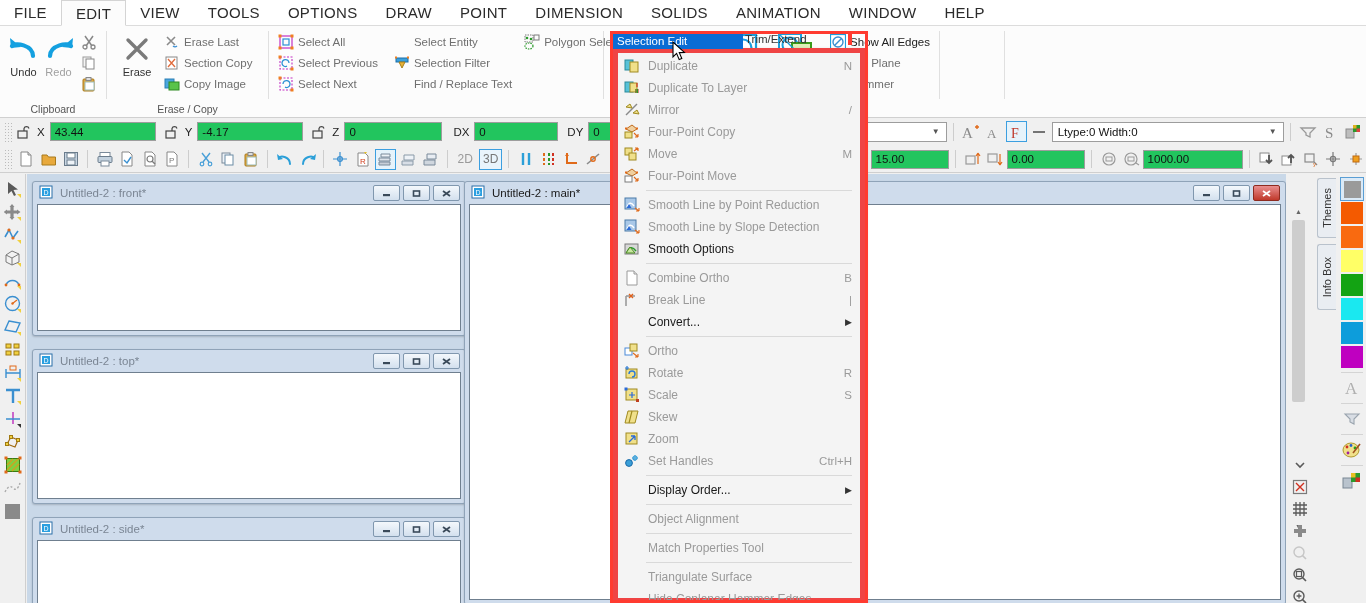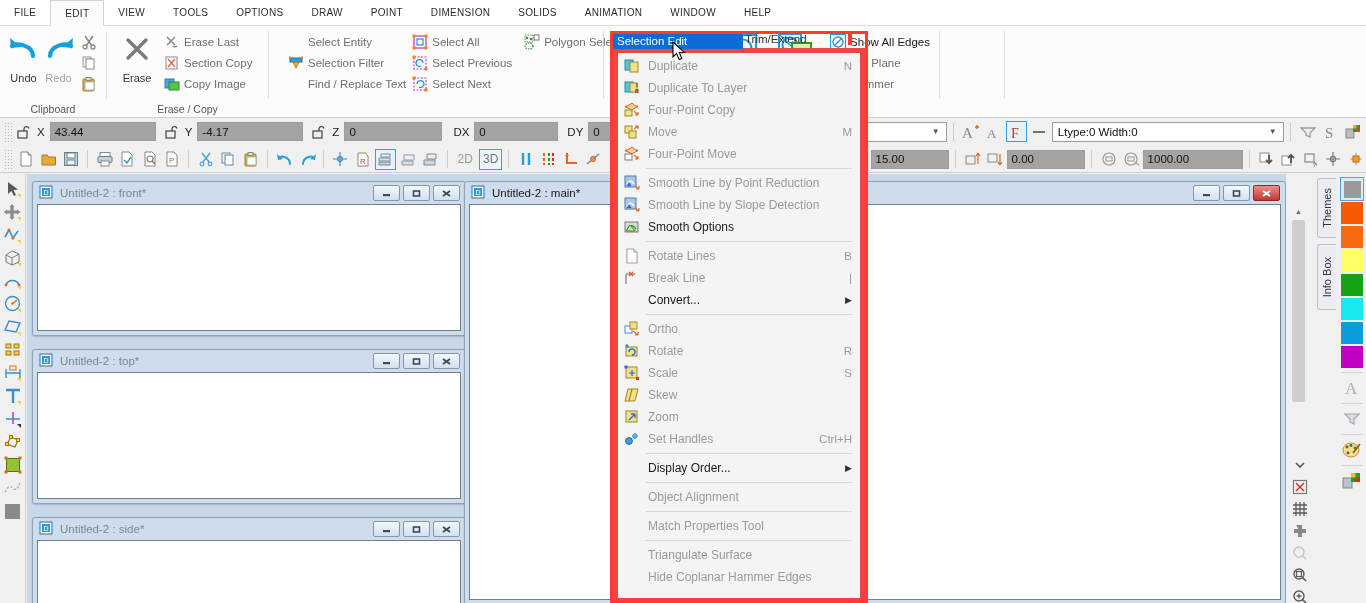--- a/index.html
+++ b/index.html
@@ -14,21 +14,21 @@
   
   .menubar {
     position: absolute; top: 0; left: 0; width: 1366px; height: 26px;
     background: #ffffff;
     border-bottom: 1px solid #dcdcdc;
     display: flex; align-items: stretch;
   }
   .menu-item {
     display: flex; align-items: center; justify-content: center;
     padding: 0 14px;
-    font-size: 10px; color: #2b2b2b; letter-spacing: .3px;
+    font-size: 15px; color: #2b2b2b; letter-spacing: .3px;
     cursor: default; white-space: nowrap;
   }
   .menu-item.active {
     background: #fcfcfc;
     border-left: 1px solid #d4d4d4;
     border-right: 1px solid #d4d4d4;
     border-top: 1px solid #d4d4d4;
     border-bottom: 1px solid #fcfcfc;
     margin-bottom: -1px;
   }
@@ -45,21 +45,21 @@
   .rgroup-title {
     height: 16px; font-size: 10.5px; color: #555; text-align: center;
     line-height: 14px;
   }
   .rgroup-sep { width: 1px; background: #e0e0e0; margin: 5px 0 18px 0; }
 
   .bigbtn {
     display: flex; flex-direction: column; align-items: center;
     width: 46px; padding-top: 2px; cursor: default;
   }
-  .bigbtn .lbl { font-size: 11px; color: #333; margin-top: 8px; }
+  .bigbtn .lbl { font-size: 11px; color: #333; margin-top: 2px; }
   .bigbtn.dim .lbl { color: #a0a0a0; }
 
   .smallcol { display: flex; flex-direction: column; gap: 1px; padding-top: 2px; }
   .smallbtn {
     display: flex; align-items: center; gap: 4px;
     height: 20px; padding: 0 3px; font-size: 11.5px; color: #6f6f6f;
     cursor: default; white-space: nowrap;
   }
   .smallbtn.on { color: #222; }
   .ic { width: 16px; height: 16px; display: inline-block; flex: 0 0 16px; position: relative; }
@@ -69,21 +69,21 @@
     position: absolute; left: 0; width: 1366px; height: 27px;
     background: #f0f0f0;
     display: flex; align-items: center; gap: 2px; padding-left: 2px;
   }
   #tbrow1 { top: 118px; }
   #tbrow2 { top: 146px; border-bottom: 1px solid #cfcfcf; }
   .grip { width: 8px; height: 20px; margin: 0 2px;
     background-image: radial-gradient(#bbb 1px, transparent 1px);
     background-size: 3px 3px; }
   .tfield {
-    height: 19px; border: 1px solid #9d9d9d; background: #a3a3a3;
+    height: 19px; border: 1px solid #9d9d9d; background: #22c55e;
     font-size: 11.5px; color: #111; padding: 0 4px; line-height: 17px;
   }
   .tlabel { font-size: 11.5px; color: #222; padding: 0 3px; }
   .tbsep { width: 1px; height: 18px; background: #cdcdcd; margin: 0 4px; }
   .tbtn { width: 21px; height: 21px; display: flex; align-items: center;
           justify-content: center; cursor: default; }
   .tbtn.sel { border: 1px solid #3c9fe0; background: #e6f3fb; }
   .tbtn2 { width: 24px; height: 21px; display: flex; align-items: center;
            justify-content: center; font-size: 12px; color: #9a9a9a; cursor: default; }
   .tbtn2.sel { border: 1px solid #3c9fe0; background: #e9f4fc; color: #777; }
@@ -309,41 +309,20 @@
             <span>Copy Image</span>
           </div>
         </div>
       </div>
       <div class="rgroup-title">Erase / Copy</div>
     </div>
     <div class="rgroup-sep"></div>
 
     <div class="rgroup" style="width:334px">
       <div class="rgroup-body">
-        <div class="smallcol" style="margin-left:10px">
-          <div class="smallbtn">
-            <span class="ic"></span>
-            <span>Select Entity</span>
-          </div>
-          <div class="smallbtn">
-            <span class="ic">
-              <svg width="16" height="16" viewBox="0 0 16 16">
-                  <rect x="2" y="3" width="12" height="4" fill="#3aa0dd" stroke="#1d6fa8"></rect>
-                  <path d="M5 7 L8 13 L11 7 Z" fill="#e8b33a" stroke="#a8801a"></path>
-                  <rect x="1" y="1.5" width="2" height="2" fill="#f08020"></rect>
-                  <rect x="13" y="1.5" width="2" height="2" fill="#f08020"></rect>
-                </svg>
-            </span>
-            <span>Selection Filter</span>
-          </div>
-          <div class="smallbtn">
-            <span class="ic"></span>
-            <span>Find / Replace Text</span>
-          </div>
-        </div>
         <div class="smallcol">
           <div class="smallbtn">
             <span class="ic">
               <svg width="16" height="16" viewBox="0 0 16 16">
                   <rect x="2" y="2" width="12" height="12" fill="none" stroke="#c22fc2" stroke-width="1.2"></rect>
                   <rect x="5" y="5" width="6" height="6" fill="none" stroke="#2b8fd4" stroke-width="1.2"></rect>
                   <rect x="0.5" y="0.5" width="3" height="3" fill="#f08020"></rect>
                   <rect x="12.5" y="0.5" width="3" height="3" fill="#f08020"></rect>
                   <rect x="0.5" y="12.5" width="3" height="3" fill="#f08020"></rect>
                   <rect x="12.5" y="12.5" width="3" height="3" fill="#f08020"></rect>
@@ -365,20 +344,41 @@
           <div class="smallbtn">
             <span class="ic">
               <svg width="16" height="16" viewBox="0 0 16 16">
                   <rect x="2" y="2" width="12" height="12" fill="none" stroke="#c22fc2" stroke-width="1.1" stroke-dasharray="2 1.5"></rect>
                   <path d="M5 8 a3.5 3.5 0 1 1 2 3.2" stroke="#2b8fd4" stroke-width="1.3" fill="none"></path>
                   <rect x="0.5" y="0.5" width="3" height="3" fill="#f08020"></rect>
                   <rect x="12.5" y="12.5" width="3" height="3" fill="#f08020"></rect>
                 </svg>
             </span>
             <span>Select Next</span>
+          </div>
+        </div>
+        <div class="smallcol" style="margin-left:10px">
+          <div class="smallbtn">
+            <span class="ic"></span>
+            <span>Select Entity</span>
+          </div>
+          <div class="smallbtn">
+            <span class="ic">
+              <svg width="16" height="16" viewBox="0 0 16 16">
+                  <rect x="2" y="3" width="12" height="4" fill="#3aa0dd" stroke="#1d6fa8"></rect>
+                  <path d="M5 7 L8 13 L11 7 Z" fill="#e8b33a" stroke="#a8801a"></path>
+                  <rect x="1" y="1.5" width="2" height="2" fill="#f08020"></rect>
+                  <rect x="13" y="1.5" width="2" height="2" fill="#f08020"></rect>
+                </svg>
+            </span>
+            <span>Selection Filter</span>
+          </div>
+          <div class="smallbtn">
+            <span class="ic"></span>
+            <span>Find / Replace Text</span>
           </div>
         </div>
         <div class="smallcol" style="margin-left:6px">
           <div class="smallbtn">
             <span class="ic">
               <svg width="16" height="16" viewBox="0 0 16 16">
                   <rect x="1" y="1" width="8" height="7" fill="none" stroke="#7a7a7a" stroke-width="1" stroke-dasharray="1.5 1"></rect>
                   <rect x="10" y="1" width="5" height="5" fill="none" stroke="#7a7a7a" stroke-width="1"></rect>
                   <ellipse cx="5" cy="12" rx="4" ry="3" fill="none" stroke="#2a9a2a" stroke-width="1.2" stroke-dasharray="1.5 1"></ellipse>
                   <circle cx="3" cy="4" r="1.3" fill="#2a9a2a"></circle>
@@ -1179,20 +1179,31 @@
             <rect x="1" y="2" width="8" height="10" fill="#57c2d8" stroke="#2a8a9a"></rect>
             <rect x="6" y="3" width="7" height="9" fill="#f0e08a" stroke="#a08a20"></rect>
             <path d="M13 3 v4 M12 9 v4 M14 9 v4" stroke="#d03020" stroke-width="1.1"></path>
             <path d="M12 9 v4 M13.5 9 v4" stroke="#2a9a2a" stroke-width="1"></path>
           </svg>
         </span>
       <span class="mtxt">Duplicate To Layer</span>
       <span class="mkey"></span>
     </div>
 
+    <div class="mrow">
+      <span class="micon">
+          <svg width="16" height="16" viewBox="0 0 16 16">
+            <path d="M2 13 L13 2" stroke="#8a8a8a" stroke-width="1.4"></path>
+            <path d="M2 5 L6 2 L8 6 Z" fill="#f0e08a" stroke="#a08a20"></path>
+            <path d="M9 11 L13 8 L15 12 Z" fill="#f0e08a" stroke="#a08a20"></path>
+          </svg>
+        </span>
+      <span class="mtxt">Mirror</span>
+      <span class="mkey">/</span>
+    </div>
 
     <div class="mrow">
       <span class="micon">
           <svg width="16" height="16" viewBox="0 0 16 16">
             <path d="M2 5 L8 1 L13 5 L8 8 Z" fill="#f0d0a0" stroke="#c06a1a"></path>
             <rect x="1" y="8" width="7" height="6" fill="#f0e08a" stroke="#a08a20"></rect>
             <path d="M10 9 L14 13 M14 13 v-3 M14 13 h-3" stroke="#e06a1a" stroke-width="1.1"></path>
             <rect x="1" y="3.5" width="2" height="2" fill="#e06a1a"></rect>
             <rect x="12" y="3.5" width="2" height="2" fill="#e06a1a"></rect>
           </svg>
@@ -1269,21 +1280,21 @@
 
     <div class="msep"></div>
 
     <div class="mrow">
       <span class="micon">
           <svg width="16" height="16" viewBox="0 0 16 16">
             <path d="M3 1 h7 l3 3 v11 h-10 Z" fill="#fff" stroke="#9a9a9a"></path>
             <path d="M10 1 v3 h3" fill="#e8e8e8" stroke="#9a9a9a"></path>
           </svg>
         </span>
-      <span class="mtxt">Rotate Lines</span>
+      <span class="mtxt">Combine Ortho</span>
       <span class="mkey">B</span>
     </div>
 
     <div class="mrow">
       <span class="micon">
           <svg width="16" height="16" viewBox="0 0 16 16">
             <path d="M2 4 v10" stroke="#9a9a9a" stroke-width="1.6"></path>
             <path d="M2 4 h9" stroke="#9a9a9a" stroke-width="1.6"></path>
             <path d="M5 2 L9 6 M9 2 L5 6" stroke="#e0601a" stroke-width="1.4"></path>
           </svg>

